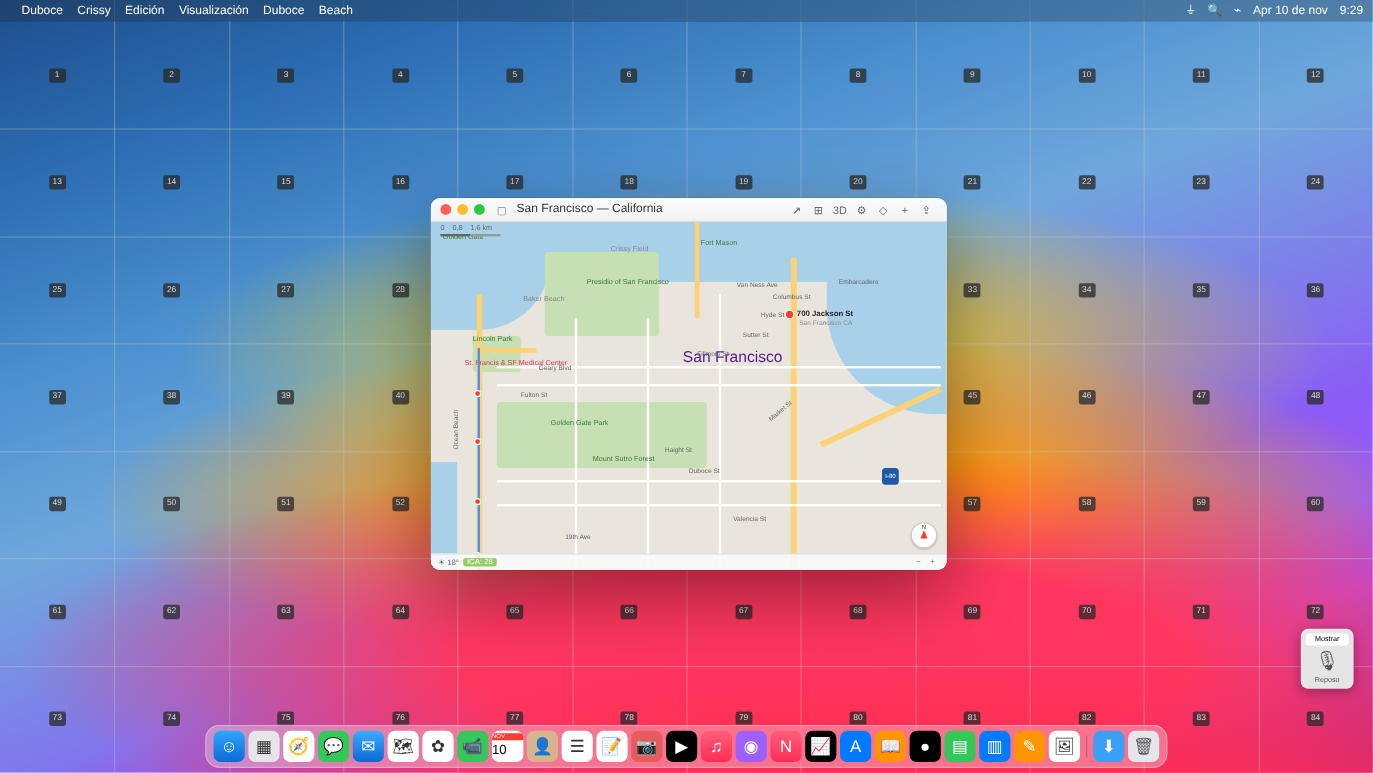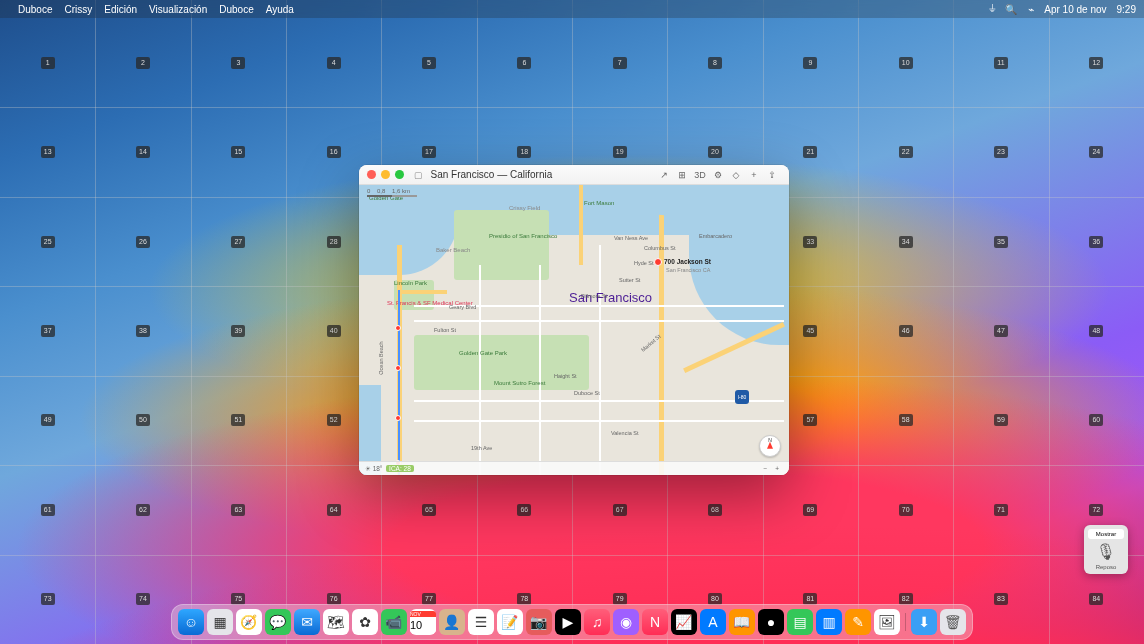--- a/index.html
+++ b/index.html
@@ -115,21 +115,21 @@
 
 <div class="wallpaper"></div>
 
 <div class="menubar">
   <span class="apple"></span>
   <span class="menu-item">Duboce</span>
   <span class="menu-item">Crissy</span>
   <span class="menu-item">Edición</span>
   <span class="menu-item">Visualización</span>
   <span class="menu-item">Duboce</span>
-  <span class="menu-item">Ayuda</span>
+  <span class="menu-item">Beach</span>
   <span class="spacer"></span>
   <span class="right-item">⏚</span>
   <span class="right-item">🔍</span>
   <span class="right-item">⌁</span>
   <span class="right-item">Apr 10 de nov</span>
   <span class="right-item">9:29</span>
 </div>
 
 <div class="grid-overlay" id="grid-overlay">
     <div class="grid-line-v" style="left: 95.3333px;"></div>

